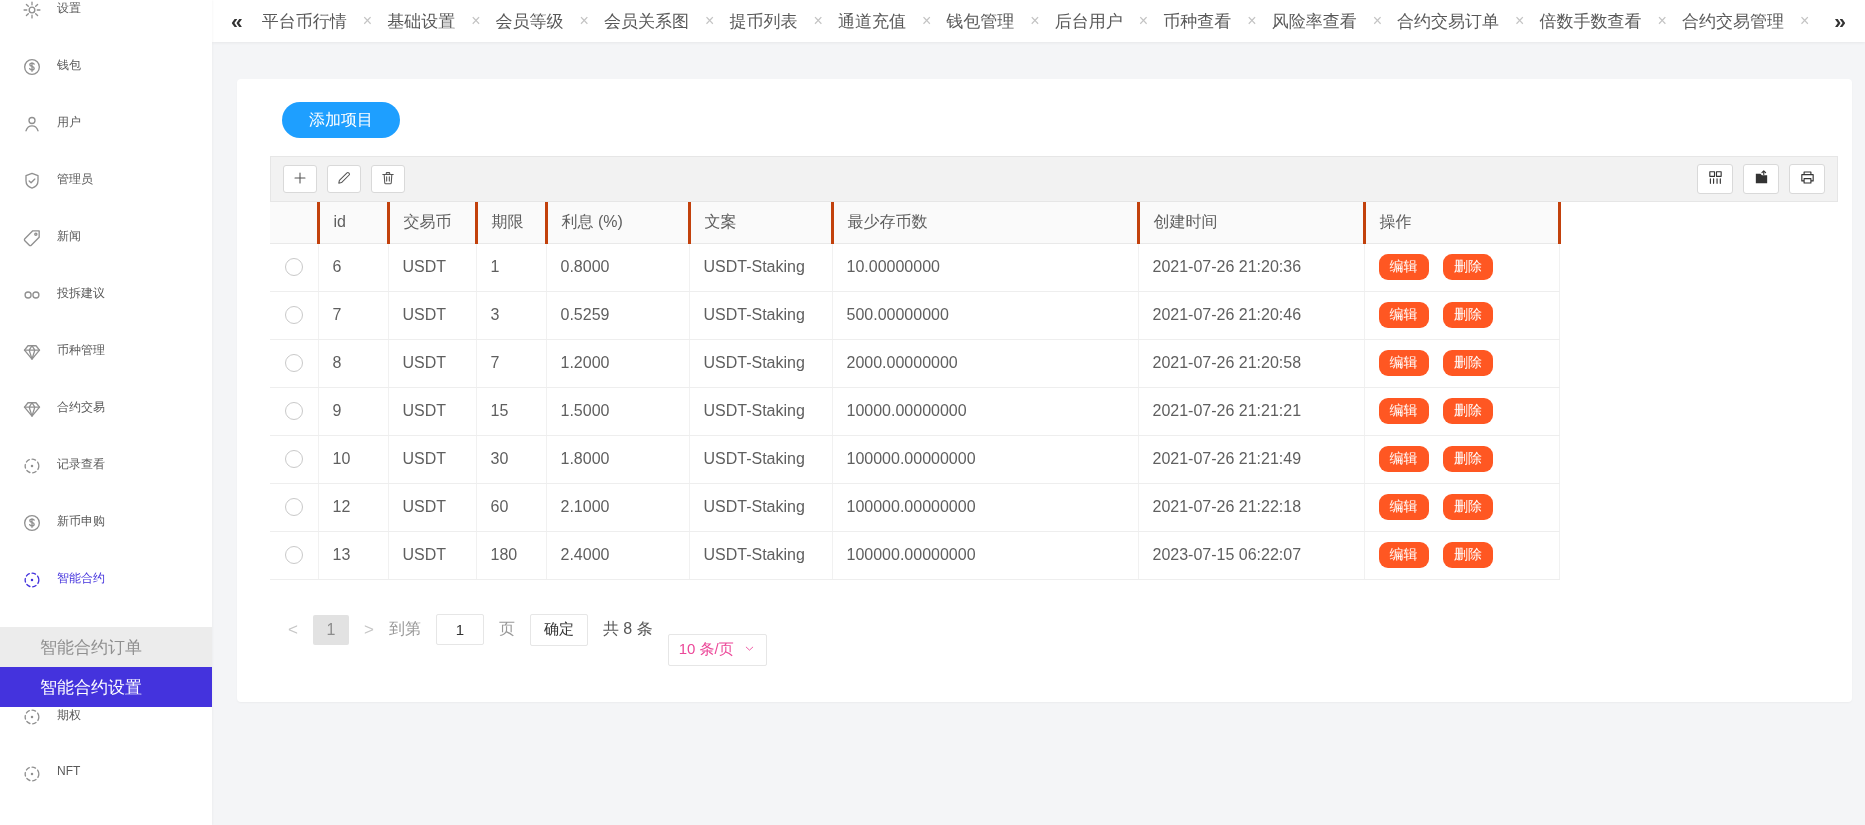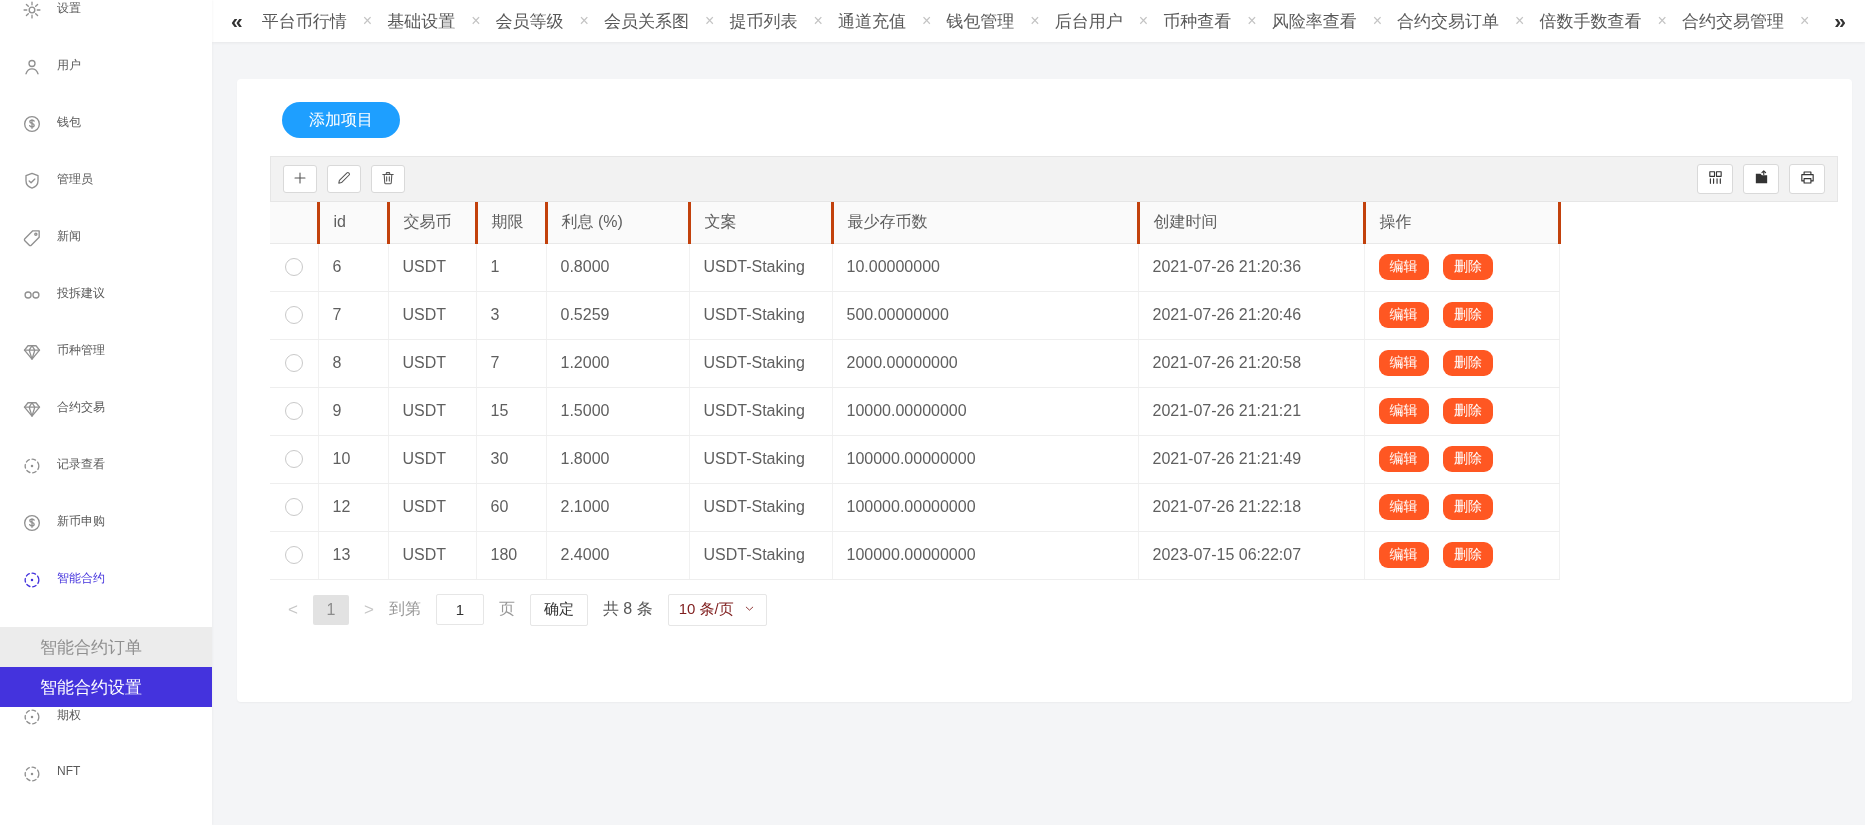--- a/index.html
+++ b/index.html
@@ -48,21 +48,21 @@
   .radio { width:18px; height:18px; border:1px solid #c9c9c9; border-radius:50%; display:inline-block; background:#fff; vertical-align:middle; cursor:pointer; }
   .act-btn { height:26px; padding:0 11px; background:#FF5722; border:none; border-radius:9px; color:#fff; font-size:14px; cursor:pointer; margin-right:10px; font-family:inherit; }
 
   .pager { display:flex; align-items:center; gap:15px; padding:14px 0 0 18px; font-size:16px; color:#666; }
   .pg-arrow { color:#c6c6c6; font-size:17px; cursor:pointer; }
   .pg-current { min-width:36px; height:30px; background:#e2e2e2; color:#8d8d8d; display:flex; align-items:center; justify-content:center; border-radius:2px; padding:0 8px; }
   .pg-label { color:#999; }
   .pg-input { width:48px; height:31px; border:1px solid #e6e6e6; border-radius:2px; text-align:center; font-size:15px; color:#333; font-family:inherit; }
   .pg-confirm { height:32px; padding:0 13px; background:#fff; border:1px solid #e6e6e6; border-radius:2px; font-size:15px; color:#333; cursor:pointer; font-family:inherit; }
   .pg-total { color:#595959; }
-  .pg-size { height:32px; border:1px solid #e6e6e6; border-radius:2px; display:flex; align-items:center; gap:9px; padding:0 10px; background:#fff; color:#7f1d1d; font-size:15px; cursor:pointer; }
+  .pg-size { height:32px; border:1px solid #e6e6e6; border-radius:2px; display:flex; align-items:center; gap:9px; padding:0 10px; background:#fff; color:#ec4899; font-size:15px; cursor:pointer;margin-top:40px; }
   .pg-size svg { width:13px; height:13px; fill:none; stroke:#333; stroke-width:2; }
 
   .icon svg, .tool-btn svg { fill:none; stroke:currentColor; stroke-width:1.6; stroke-linecap:round; stroke-linejoin:round; }
 </style>
 </head>
 <body>
 
 <div class="app">
 
   <aside class="sidebar" id="sidebar">
@@ -71,34 +71,34 @@
           <svg viewBox="0 0 24 24">
             <circle cx="12" cy="12" r="3.4"></circle>
             <path d="M12 2.5v3.2M12 18.3v3.2M2.5 12h3.2M18.3 12h3.2M5.3 5.3l2.3 2.3M16.4 16.4l2.3 2.3M18.7 5.3l-2.3 2.3M7.6 16.4l-2.3 2.3"></path>
           </svg>
         </span>
          <span>设置</span>
        </div>
       <div class="side-item ">
          <span class="side-icon icon">
           <svg viewBox="0 0 24 24">
+            <circle cx="12" cy="12" r="8.8"></circle>
+            <path d="M12 6.8v10.4M14.6 8.6c-.5-.9-1.5-1.3-2.6-1.3-1.4 0-2.6.8-2.6 2 0 2.7 5.2 1.4 5.2 4.1 0 1.2-1.1 2.1-2.6 2.1-1.2 0-2.2-.5-2.8-1.5"></path>
+          </svg>
+        </span>
+         <span>钱包</span>
+       </div>
+      <div class="side-item ">
+         <span class="side-icon icon">
+          <svg viewBox="0 0 24 24">
             <circle cx="12" cy="7.8" r="3.6"></circle>
             <path d="M4.8 20.2c1.3-3.9 4-5.9 7.2-5.9s5.9 2 7.2 5.9"></path>
           </svg>
         </span>
          <span>用户</span>
-       </div>
-      <div class="side-item ">
-         <span class="side-icon icon">
-          <svg viewBox="0 0 24 24">
-            <circle cx="12" cy="12" r="8.8"></circle>
-            <path d="M12 6.8v10.4M14.6 8.6c-.5-.9-1.5-1.3-2.6-1.3-1.4 0-2.6.8-2.6 2 0 2.7 5.2 1.4 5.2 4.1 0 1.2-1.1 2.1-2.6 2.1-1.2 0-2.2-.5-2.8-1.5"></path>
-          </svg>
-        </span>
-         <span>钱包</span>
        </div>
       <div class="side-item ">
          <span class="side-icon icon">
           <svg viewBox="0 0 24 24">
             <path d="M12 2.8l7.2 2.7v6.3c0 4.4-3 7.5-7.2 8.7-4.2-1.2-7.2-4.3-7.2-8.7V5.5z"></path>
             <path d="M8.6 11.9l2.3 2.3 4.5-4.5"></path>
           </svg>
         </span>
          <span>管理员</span>
        </div>

